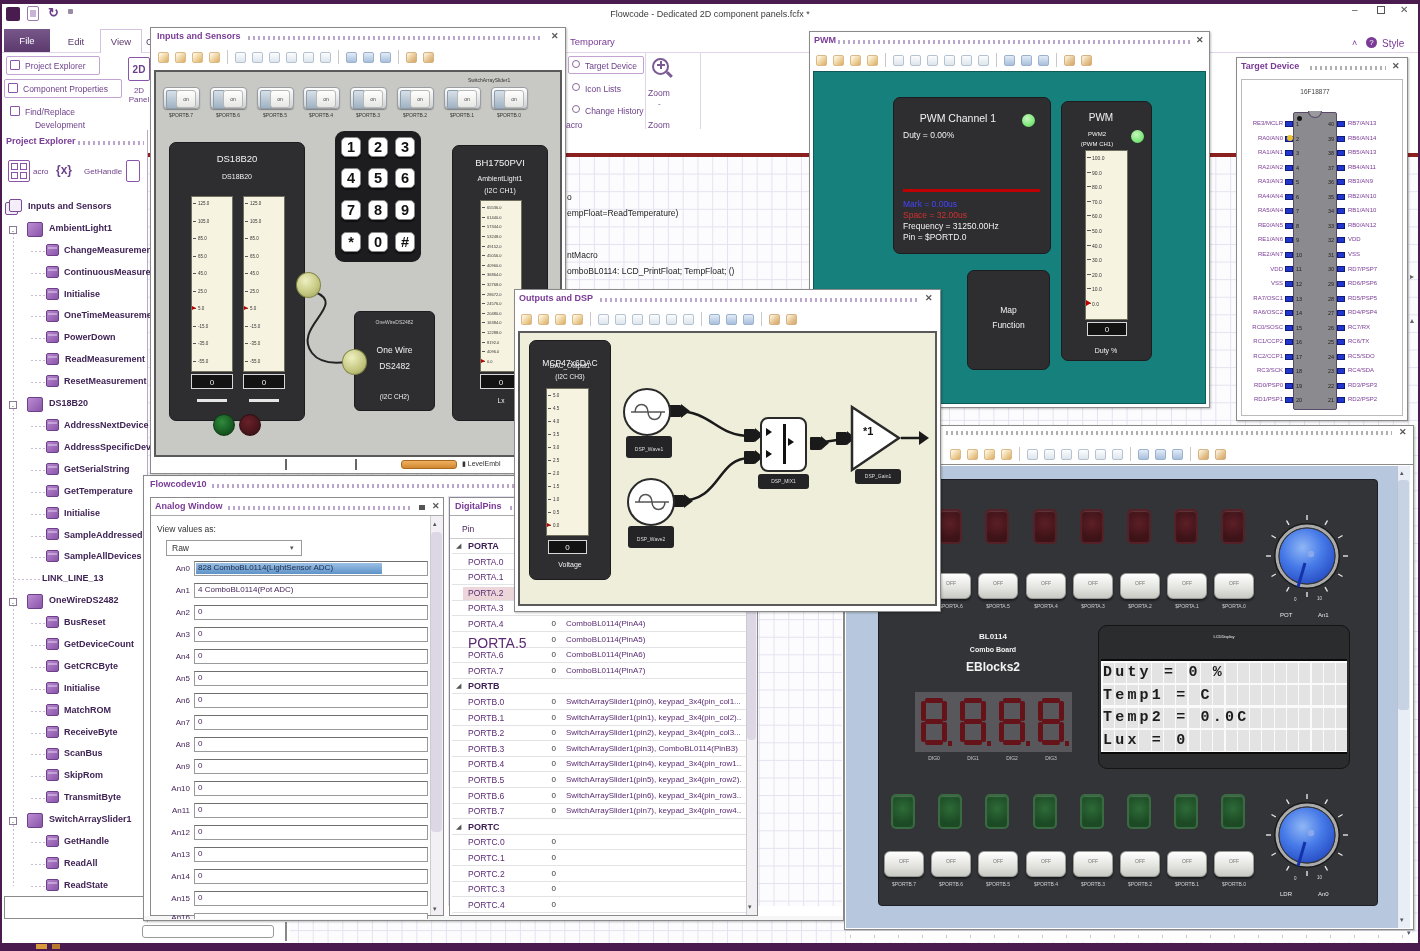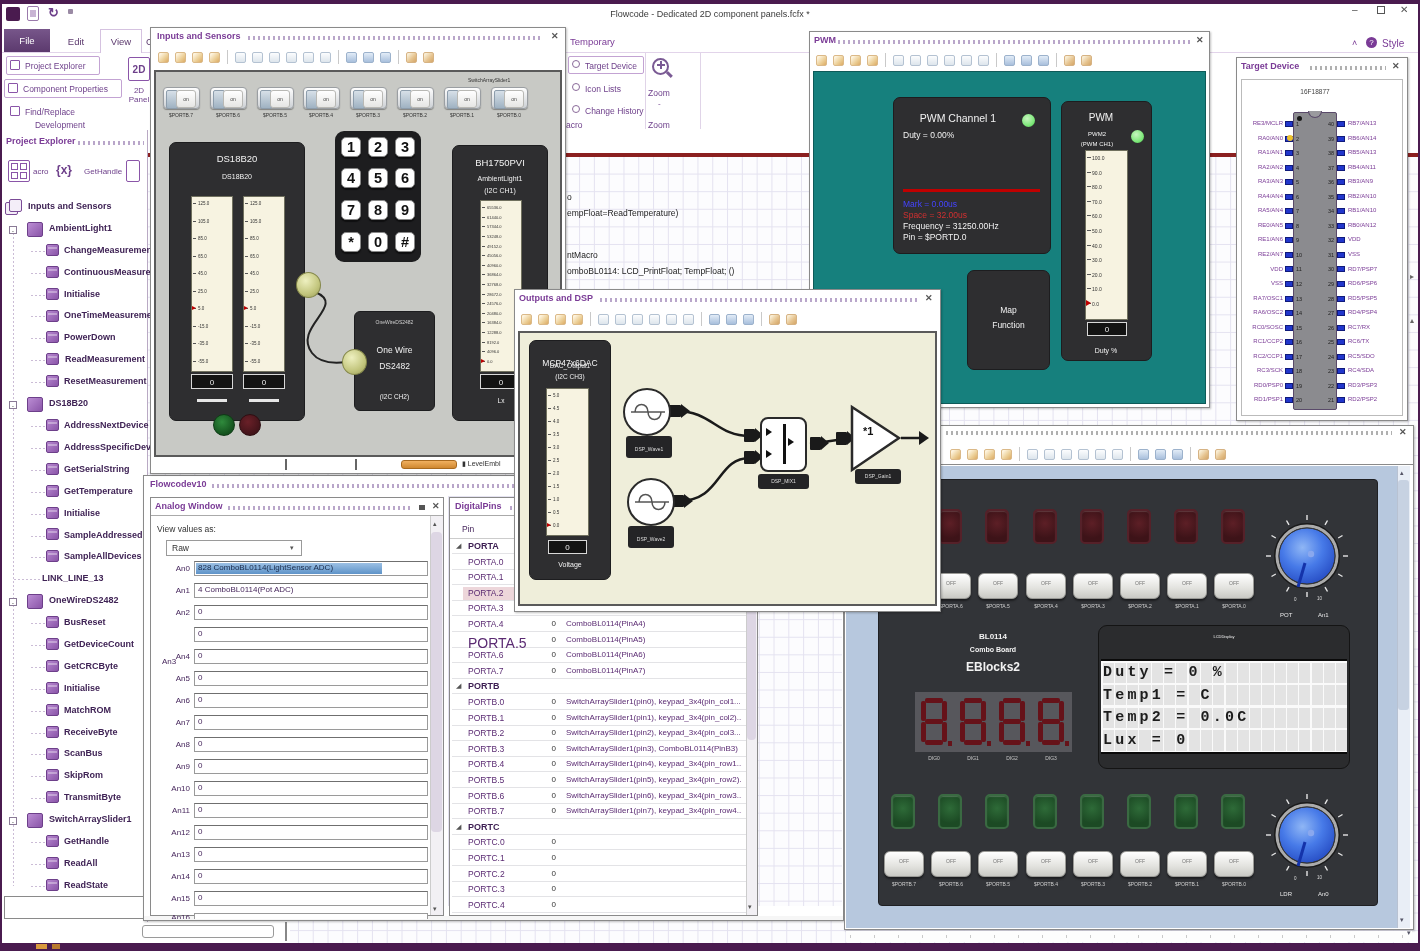--- a/index.html
+++ b/index.html
@@ -234,21 +234,21 @@
 <div class="abs" style="left:162px;top:564px;width:28px;text-align:right;font-size:8px;color:#46265c;">An0</div>
 <div class="fld" style="left:194px;top:561px;width:234px;height:15px;"></div>
 <div class="abs" style="left:196px;top:563px;width:186px;height:11px;background:linear-gradient(#9cc0e4,#5e93c8);"></div>
 <div class="abs" style="left:198px;top:563px;font-size:8px;color:#1a2a4a;white-space:nowrap;">828 ComboBL0114(LightSensor ADC)</div>
 <div class="abs" style="left:162px;top:586px;width:28px;text-align:right;font-size:8px;color:#46265c;">An1</div>
 <div class="fld" style="left:194px;top:583px;width:234px;height:15px;"></div>
 <div class="abs" style="left:198px;top:585px;font-size:8px;color:#46265c;white-space:nowrap;">4 ComboBL0114(Pot ADC)</div>
 <div class="abs" style="left:162px;top:608px;width:28px;text-align:right;font-size:8px;color:#46265c;">An2</div>
 <div class="fld" style="left:194px;top:605px;width:234px;height:15px;"></div>
 <div class="abs" style="left:198px;top:607px;font-size:8px;color:#46265c;">0</div>
-<div class="abs" style="left:162px;top:630px;width:28px;font-size:8px;color:#46265c;margin-top:27px;">An3</div>
+<div class="abs" style="left:162px;top:630px;width:28px;text-align:right;font-size:8px;color:#46265c;">An3</div>
 <div class="fld" style="left:194px;top:627px;width:234px;height:15px;"></div>
 <div class="abs" style="left:198px;top:629px;font-size:8px;color:#46265c;">0</div>
 <div class="abs" style="left:162px;top:652px;width:28px;text-align:right;font-size:8px;color:#46265c;">An4</div>
 <div class="fld" style="left:194px;top:649px;width:234px;height:15px;"></div>
 <div class="abs" style="left:198px;top:651px;font-size:8px;color:#46265c;">0</div>
 <div class="abs" style="left:162px;top:674px;width:28px;text-align:right;font-size:8px;color:#46265c;">An5</div>
 <div class="fld" style="left:194px;top:671px;width:234px;height:15px;"></div>
 <div class="abs" style="left:198px;top:673px;font-size:8px;color:#46265c;">0</div>
 <div class="abs" style="left:162px;top:696px;width:28px;text-align:right;font-size:8px;color:#46265c;">An6</div>
 <div class="fld" style="left:194px;top:693px;width:234px;height:15px;"></div>

